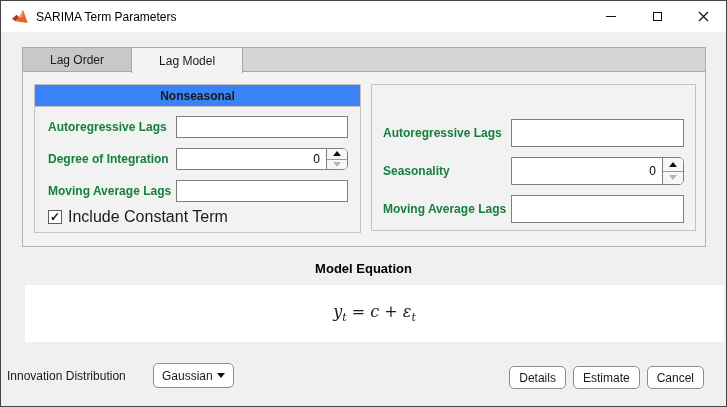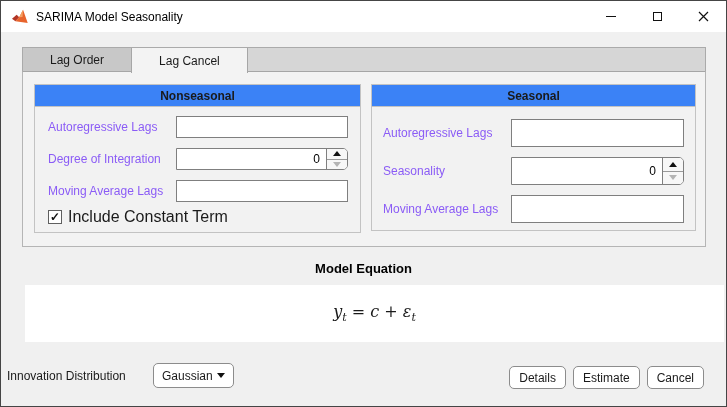--- a/index.html
+++ b/index.html
@@ -20,21 +20,21 @@
   
   .tabbar{position:absolute;left:21px;top:46px;width:684px;height:24px;background:#d6d6d6;border:1px solid #aaaaaa;border-bottom:none;display:flex;}
   .tab{height:24px;display:flex;align-items:center;padding:0 27px;font-size:12px;background:#c8c8c8;border-right:1px solid #a6a6a6;position:relative;}
   .tab.active{background:#f3f3f3;height:25px;z-index:2;border-left:1px solid #a6a6a6;margin-left:-1px;}
   .tabpage{position:absolute;left:21px;top:70px;width:684px;height:176px;background:#f3f3f3;border:1px solid #b5b5b5;border-top:1px solid #a6a6a6;}
   
   .group{position:absolute;border:1px solid #c3c3c3;background:#f2f2f2;}
   .group-header{height:22px;line-height:22px;text-align:center;font-weight:bold;font-size:12px;border-bottom:1px solid #c3c3c3;background:#3b82f6;}
   .g-nonseasonal{left:11px;top:12px;width:327px;height:149px;}
   .g-seasonal{left:348px;top:12px;width:325px;height:147px;}
-  .field-label{position:absolute;font-size:12px;color:#8b5cf6;white-space:nowrap;}
+  .field-label{position:absolute;font-size:12px;color:#15803d;white-space:nowrap;font-weight:bold;}
   .tinput{position:absolute;border:1px solid #7f7f7f;background:#ffffff;font-family:"Liberation Sans",sans-serif;font-size:12px;padding:0 5px;outline:none;}
   
   .spinner{position:absolute;display:flex;border:1px solid #7f7f7f;background:#ffffff;border-radius:0 5px 5px 0;}
   .spinner input{flex:1;border:none;outline:none;background:transparent;font-family:"Liberation Sans",sans-serif;font-size:12px;text-align:right;padding:0 6px;min-width:0;}
   .spin-col{width:21px;display:flex;flex-direction:column;border-left:1px solid #7f7f7f;border-radius:0 4px 4px 0;overflow:hidden;}
   .spin-btn{flex:1;display:flex;align-items:center;justify-content:center;background:#f7f7f7;}
   .spin-btn.up{border-bottom:1px solid #9a9a9a;}
   .tri-up{width:0;height:0;border-left:4px solid transparent;border-right:4px solid transparent;border-bottom:5px solid #111111;}
   .tri-down{width:0;height:0;border-left:4px solid transparent;border-right:4px solid transparent;border-top:5px solid #b4b4b4;}
   
@@ -59,39 +59,39 @@
 <div class="window">
 
   <div class="titlebar">
     <span class="title-icon">
       <svg width="17" height="15" viewBox="0 0 20 17">
         <polygon points="0,11 5.5,6.5 8.5,9.5 4,14" fill="#b33525"></polygon>
         <polygon points="8.5,9.5 13,0.5 18.5,16 4,14" fill="#e8642c"></polygon>
         <polygon points="8.5,9.5 13,0.5 12.4,9.2" fill="#f4a263"></polygon>
       </svg>
     </span>
-    <span class="title-text">SARIMA Model Seasonality</span>
+    <span class="title-text">SARIMA Term Parameters</span>
     <div class="win-controls">
       <span class="win-btn">
           <span class="min-glyph"></span>
         </span>
       <span class="win-btn">
           <span class="max-glyph"></span>
         </span>
       <span class="win-btn">
         <svg width="11" height="11" viewBox="0 0 11 11">
             <path d="M1 1 L10 10 M10 1 L1 10" stroke="#111" stroke-width="1.2" fill="none"></path>
           </svg>
       </span>
     </div>
   </div>
 
   <div class="tabbar">
     <div class="tab">Lag Order</div>
-    <div class="tab active">Lag Cancel</div>
+    <div class="tab active">Lag Model</div>
   </div>
 
   <div class="tabpage">
 
     <div class="group g-nonseasonal">
       <div class="group-header">Nonseasonal</div>
 
       <span class="field-label" style="left:13px;top:35px;">Autoregressive Lags</span>
       <input class="tinput" style="left: 141px; top: 31px; width: 172px; height: 22px;" type="text" value="">
 
@@ -111,21 +111,20 @@
       <span class="field-label" style="left:13px;top:99px;">Moving Average Lags</span>
       <input class="tinput" style="left: 141px; top: 95px; width: 172px; height: 22px;" type="text" value="">
 
       <div class="checkrow" style="left:13px;top:123px;">
         <span class="checkbox">✓</span>
         <span class="checklabel">Include Constant Term</span>
       </div>
     </div>
 
     <div class="group g-seasonal">
-      <div class="group-header">Seasonal</div>
 
       <span class="field-label" style="left:11px;top:41px;">Autoregressive Lags</span>
       <input class="tinput" style="left: 139px; top: 34px; width: 173px; height: 28px;" type="text" value="">
 
       <span class="field-label" style="left:11px;top:79px;">Seasonality</span>
       <div class="spinner" style="left:139px;top:72px;width:173px;height:28px;">
         <input type="text" value="0" style="">
         <div class="spin-col">
           <span class="spin-btn up">
               <span class="tri-up"></span>

